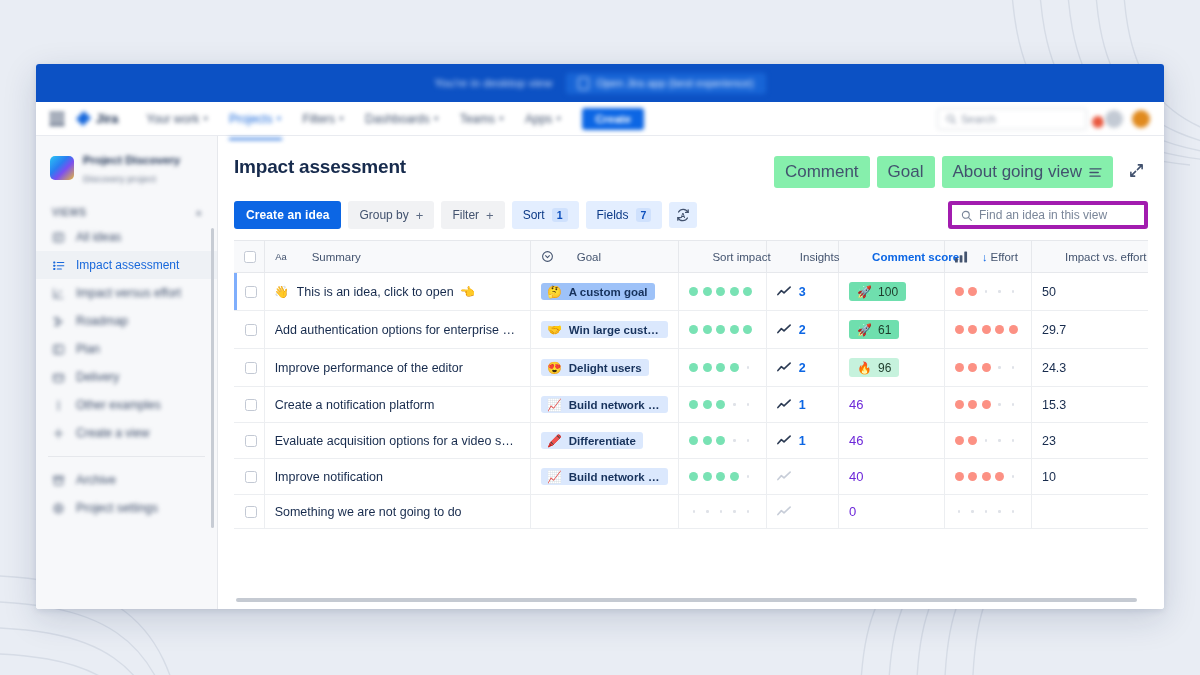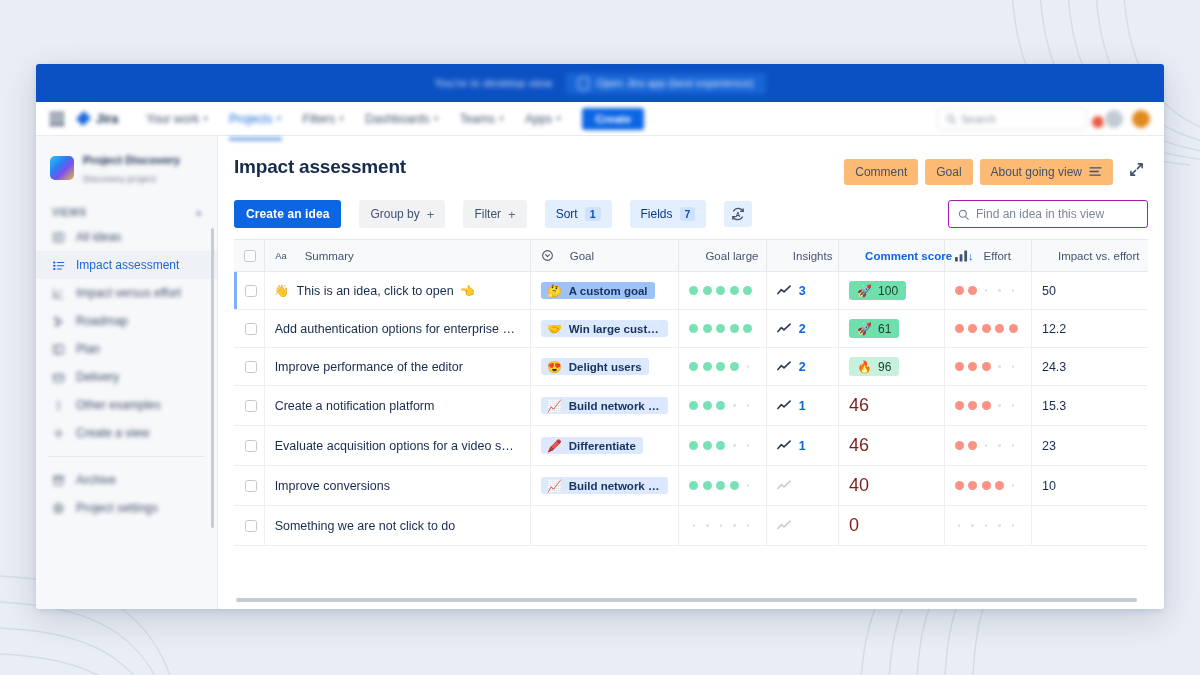--- a/index.html
+++ b/index.html
@@ -128,61 +128,61 @@
     position: absolute; right: 3px; top: 92px; width: 3px; height: 300px;
     background: #c7ccd4; border-radius: 2px;
   }
 
   
   .main { flex: 1; background: #fff; display: flex; flex-direction: column; min-width: 0; padding: 0 16px; }
   .main-head { display: flex; align-items: flex-start; padding: 20px 0 0 0; }
   .page-title { font-size: 19px; color: #172b4d; font-weight: 600; letter-spacing: -.2px; }
   .head-actions { margin-left: auto; display: flex; align-items: center; gap: 7px; }
   .ghost-btn {
-    background: #fdba74; border-radius: 3px; padding: 6px 11px;
-    font-size: 12px; color: #42526e; font-weight: 500;
+    background: #86efac; border-radius: 3px; padding: 6px 11px;
+    font-size: 17px; color: #42526e; font-weight: 500;
     display: flex; align-items: center; gap: 7px;
   }
   .expand-btn { padding: 6px 4px 6px 9px; color: #42526e; }
 
-  .toolbar { display: flex; align-items: center; gap: 18px; padding: 13px 0 11px 0; justify-content: center; }
+  .toolbar { display: flex; align-items: center; gap: 7px; padding: 13px 0 11px 0; justify-content: center; }
   .tb-primary {
     background: #0c66e4; color: #fff; font-size: 12px; font-weight: 700;
     padding: 7px 12px; border-radius: 3px; letter-spacing: .1px;
   }
   .tb-btn {
     background: #f1f2f4; border-radius: 3px; padding: 7px 11px;
     font-size: 12px; color: #42526e; font-weight: 500;
     display: flex; align-items: center; gap: 7px;
   }
   .tb-btn.tinted { background: #e3eeff; color: #0c3a87; }
   .tb-plus { color: #5e6c84; font-size: 13px; line-height: 1; }
   .tb-badge {
     background: #cfe1fd; color: #0c4fbd; font-size: 10.5px; font-weight: 700;
     border-radius: 3px; padding: 1px 5px;
   }
   .tb-icon-btn { background: #e3eeff; border-radius: 3px; padding: 5px 6px; display: flex; }
   .find-box {
     margin-left: auto; width: 200px; height: 28px;
-    border: 1px solid #a21caf; border-radius: 3px;
+    border: 4px solid #a21caf; border-radius: 3px;
     display: flex; align-items: center; gap: 7px; padding: 0 9px;
     font-size: 12px; color: #7a8699;
   }
 
   
   .table-wrap { flex: 1; min-height: 0; overflow: hidden; }
   table { width: 100%; border-collapse: collapse; table-layout: fixed; }
   thead th {
     background: #f8f9fb; border-top: 1px solid #e6e8ec; border-bottom: 1px solid #e6e8ec;
     border-right: 1px solid #e6e8ec;
     font-size: 11.5px; color: #44546f; font-weight: 500; text-align: left;
     padding: 9px 10px; height: 30px; white-space: nowrap;
   }
   thead th.sorted { color: #0c66e4; font-weight: 700; }
-  .th-in { display: flex; align-items: center; gap: 16px; }
+  .th-in { display: flex; align-items: center; gap: 23px; }
   tbody td {
     border-bottom: 1px solid #eceef1; border-right: 1px solid #eceef1;
     font-size: 12.5px; color: #172b4d; padding: 9px 10px;
     height: 32px; overflow: hidden; white-space: nowrap; text-overflow: ellipsis;
   }
   tbody tr:first-child td:first-child { box-shadow: inset 3px 0 0 #7faefc; }
   td.c-check { width: 30px; padding-left: 11px; padding-right: 0; }
   .cb {
     width: 12px; height: 12px; border: 1.4px solid #c3c9d4;
     border-radius: 2.5px; background: #fff; display: block;
@@ -208,21 +208,21 @@
   .insight { display: flex; align-items: center; gap: 8px; }
   .insight .val { font-size: 12.5px; font-weight: 700; color: #0c66e4; }
 
   .score-chip {
     display: inline-flex; align-items: center; gap: 6px;
     border-radius: 3px; padding: 2.5px 8px;
     font-size: 12px; font-weight: 500; color: #1d3b2a;
   }
   .score-chip.s-hi { background: #6fdfae; }
   .score-chip.s-mid { background: #c6f2dd; }
-  .score-plain { font-size: 18px; color: #7f1d1d; }
+  .score-plain { font-size: 13px; color: #6d28d9; }
 
   .hscroll-track { height: 18px; display: flex; align-items: center; flex: none; padding: 0 2px; }
   .hscroll-thumb { height: 4px; background: #c5cad2; border-radius: 3px; width: 99%; }
 
   .emoji { font-size: 12px; line-height: 1; }
 </style>
 </head>
 <body>
 
 <div class="bg-deco">
@@ -517,21 +517,21 @@
                   <span>Goal</span>
                 </span>
               </th>
               <th>
                 <span class="th-in">
                   <svg width="13" height="12" viewBox="0 0 14 12" fill="none">
                     <rect x="0" y="7" width="3" height="5" rx=".7" fill="#44546f"></rect>
                     <rect x="5" y="4" width="3" height="8" rx=".7" fill="#44546f"></rect>
                     <rect x="10" y="0" width="3" height="12" rx=".7" fill="#44546f"></rect>
                   </svg>
-                  <span>Goal large</span>
+                  <span>Sort impact</span>
                 </span>
               </th>
               <th>
                 <span class="th-in">
                   <svg width="14" height="11" viewBox="0 0 16 12" fill="none">
                     <path d="M1 9.5L5 5l3 2.5L15 1" stroke="#44546f" stroke-width="1.8" stroke-linecap="round" stroke-linejoin="round"></path>
                   </svg>
                   <span>Insights</span>
                 </span>
               </th>
@@ -648,21 +648,21 @@
                   </span></td>
                 <td>
                   <span class="dots">
                     <i class="on-r"></i>
                     <i class="on-r"></i>
                     <i class="on-r"></i>
                     <i class="on-r"></i>
                     <i class="on-r"></i>
                   </span>
                 </td>
-                <td style="border-right:none">12.2</td>
+                <td style="border-right:none">29.7</td>
               </tr>
               <tr>
                 <td class="c-check">
                   <span class="cb"></span>
                 </td>
                 <td>
                   <span class="summary-cell">
                     <span class="txt">Improve performance of the editor</span>
                   </span>
                 </td>
@@ -785,21 +785,21 @@
                   </span>
                 </td>
                 <td style="border-right:none">23</td>
               </tr>
               <tr>
                 <td class="c-check">
                   <span class="cb"></span>
                 </td>
                 <td>
                   <span class="summary-cell">
-                    <span class="txt">Improve conversions</span>
+                    <span class="txt">Improve notification</span>
                   </span>
                 </td>
                 <td><span class="goal-tag">
                     <span class="emoji">📈</span>
                     <span class="lbl">Build network effects</span>
                   </span></td>
                 <td>
                   <span class="dots">
                     <i class="on-g"></i>
                     <i class="on-g"></i>
@@ -826,21 +826,21 @@
                   </span>
                 </td>
                 <td style="border-right:none">10</td>
               </tr>
               <tr>
                 <td class="c-check">
                   <span class="cb"></span>
                 </td>
                 <td>
                   <span class="summary-cell">
-                    <span class="txt">Something we are not click to do</span>
+                    <span class="txt">Something we are not going to do</span>
                   </span>
                 </td>
                 <td></td>
                 <td>
                   <span class="dots">
                     <i class="off"></i>
                     <i class="off"></i>
                     <i class="off"></i>
                     <i class="off"></i>
                     <i class="off"></i>

